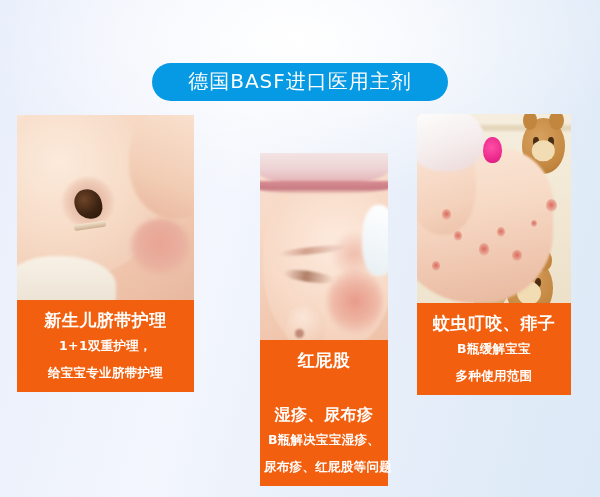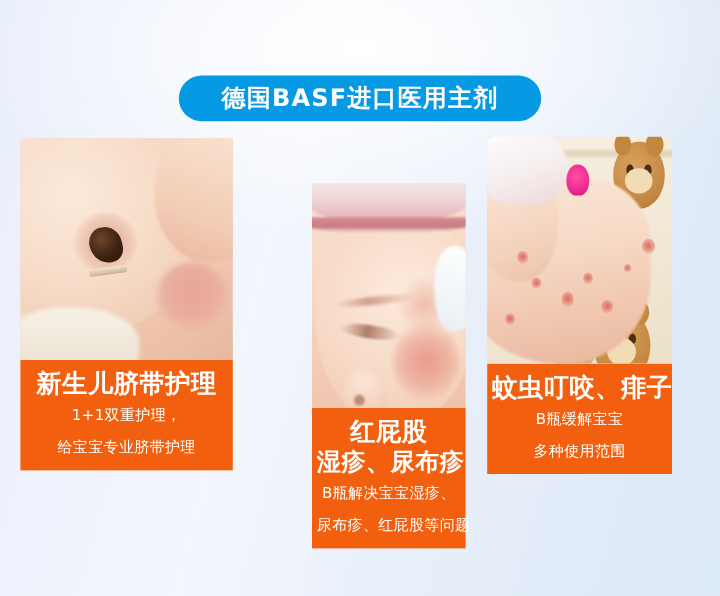--- a/index.html
+++ b/index.html
@@ -44,21 +44,21 @@
     top: 63px;
     width: 600px;
     text-align: center;
   }
   .badge {
     display: inline-block;
     background: #069ae4;
     color: #ffffff;
     font-size: 20px;
     line-height: 20px;
-    font-weight: bold;
+    font-weight: normal;
     letter-spacing: 1px;
     padding: 8px 36px 10px 36px;
     border-radius: 20px;
     white-space: nowrap;
   }
 
   
   .card {
     position: absolute;
     box-sizing: border-box;
@@ -75,47 +75,48 @@
   }
 
   .caption {
     background: #f2600f;
     color: #ffffff;
     text-align: center;
     padding: 8px 4px 10px 4px;
     box-sizing: border-box;
   }
   .cap-title {
-    font-size: 21px;
+    font-size: 17px;
     line-height: 25px;
     font-weight: bold;
     letter-spacing: 0.5px;
     white-space: nowrap;
   }
   .cap-title.small {
-    font-size: 20px;
+    font-size: 16px;
+    margin-top: 29px;
   }
   .cap-sub {
     font-size: 12.5px;
     line-height: 19px;
-    font-weight: normal;
+    font-weight: bold;
     letter-spacing: 0.3px;
     white-space: nowrap;
     margin-top: 3px;
   }
   .cap-sub.tight { margin-top: 8px; }
 
   
   #card-umbilical { left: 17px;  top: 115px; width: 177px; }
   #card-umbilical .photo { height: 185px; }
 
   #card-rash      { left: 212px; top: 153px; width: 176px; padding-left: 48px; }
   #card-rash .photo { height: 187px; }
 
-  #card-bite      { left: 406px; top: 114px; width: 154px; }
+  #card-bite      { left: 417px; top: 114px; width: 154px; }
   #card-bite .photo { height: 189px; }
 
   
   
   .p1-bg {
     background:
       radial-gradient(circle at 72% 18%, #f7d8c3 0%, rgba(247,216,195,0) 45%),
       linear-gradient(145deg, #f9e3d3 0%, #f6d7c2 40%, #efc4ab 75%, #e8b8a0 100%);
   }
   .p1-belly {

